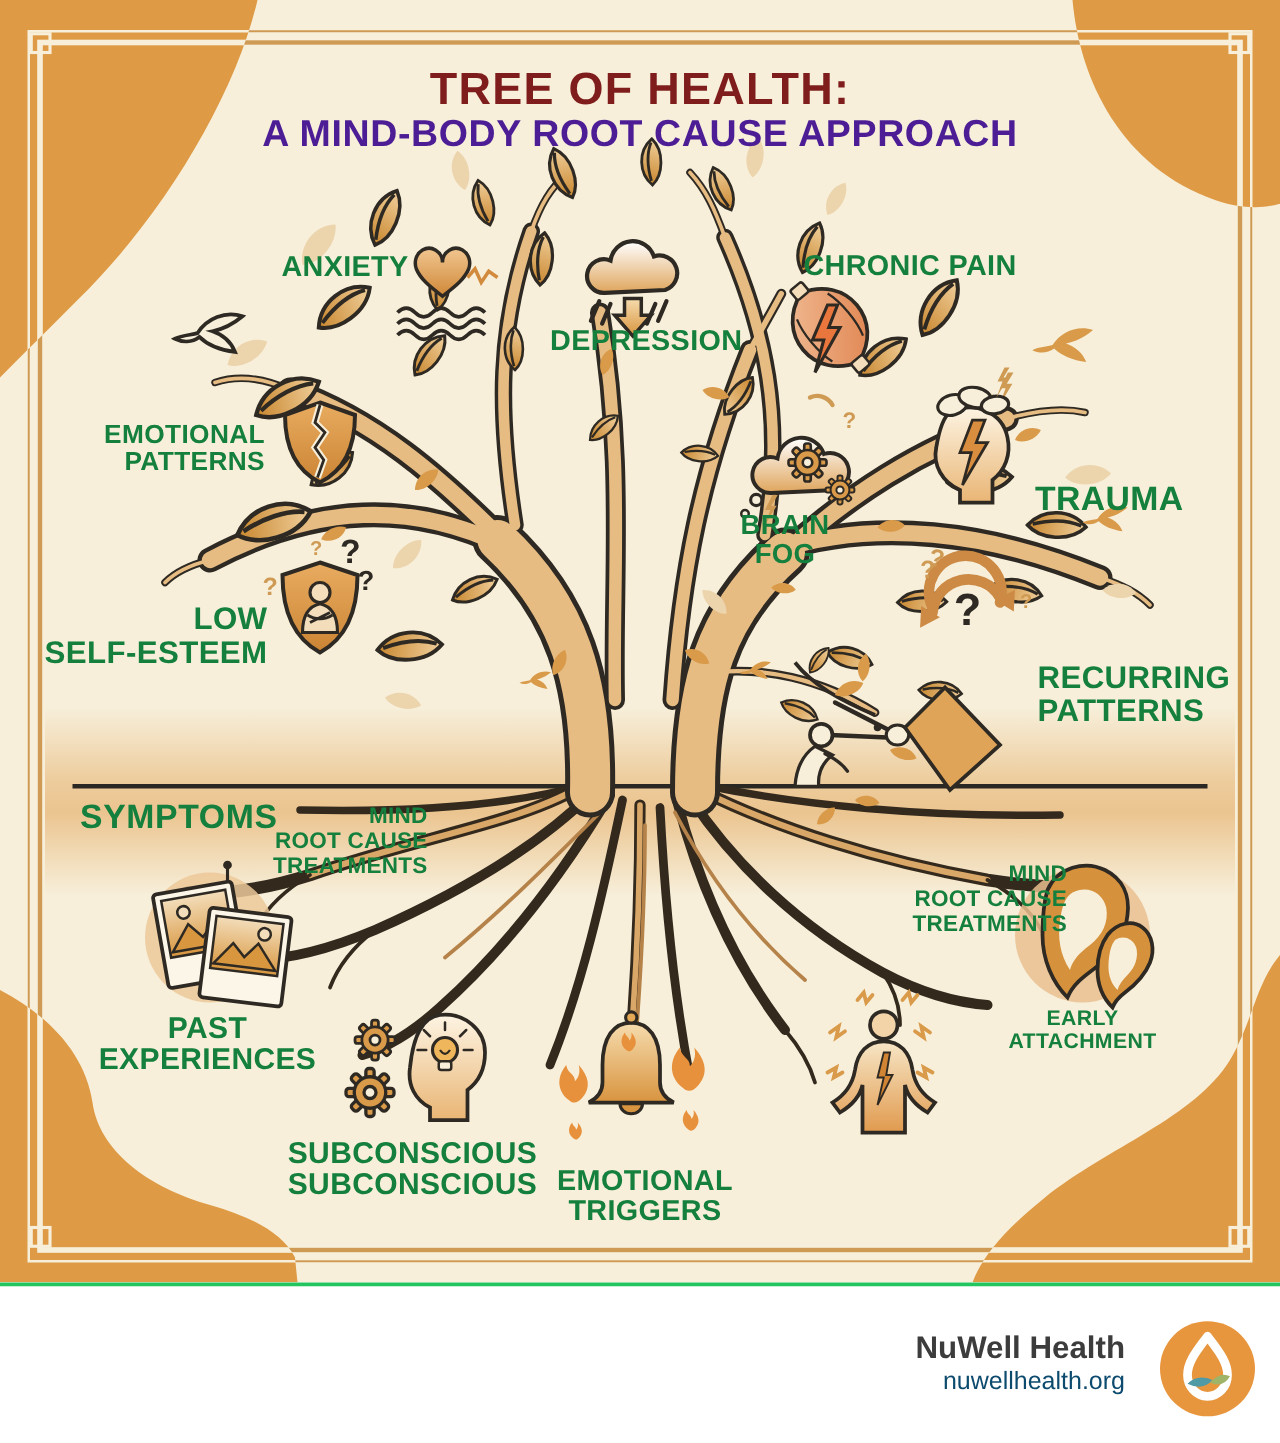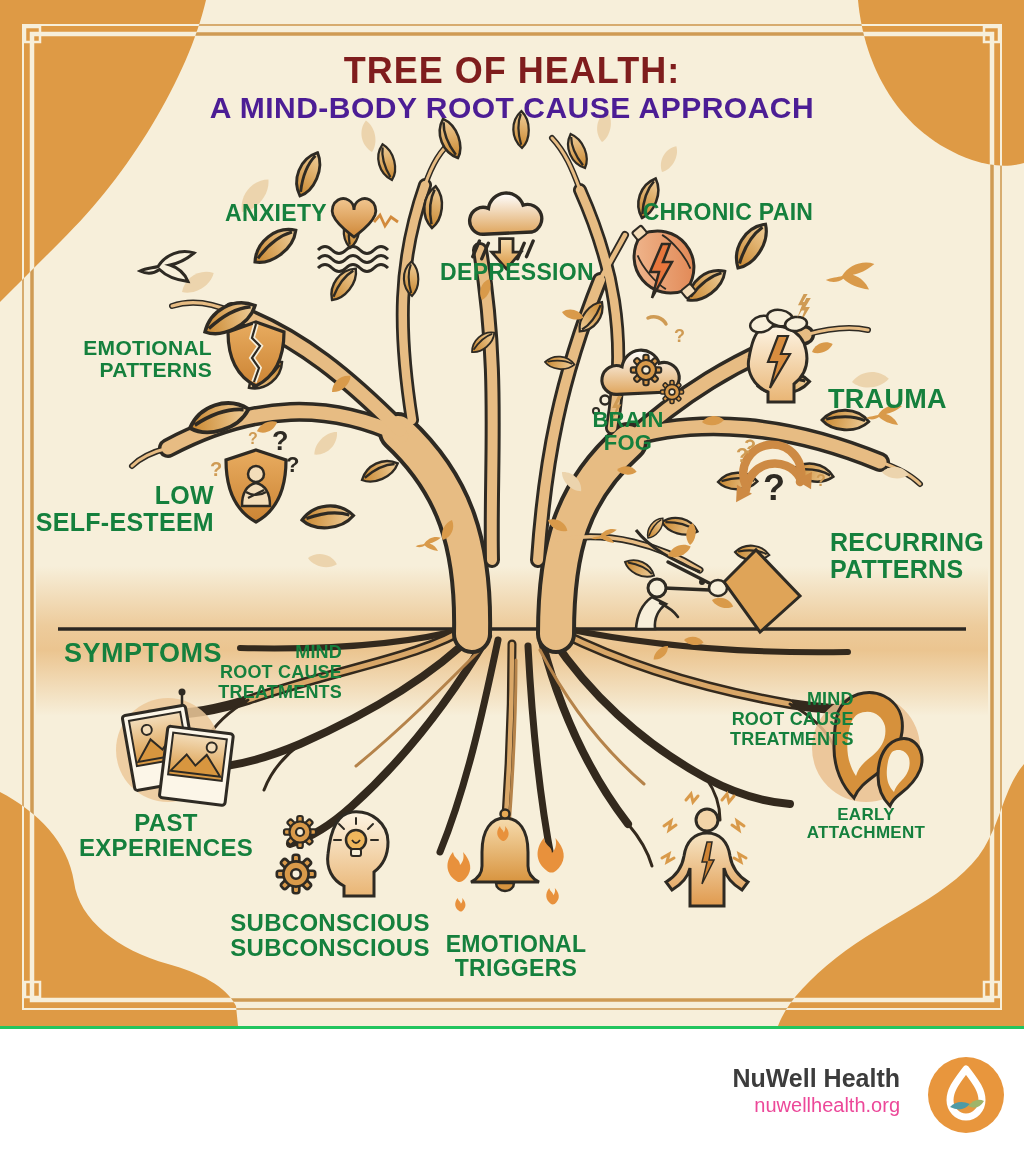--- a/index.html
+++ b/index.html
@@ -12,21 +12,21 @@
   .r{text-align:right;}
   .l{text-align:left;margin-top:47px;}
   .note{font-size:18px;line-height:1.12;letter-spacing:.2px;text-align:right;}
   .sec{font-size:27px;letter-spacing:.5px;}
   .title1{font-size:36px;letter-spacing:1px;color:#7f1d1d;}
   .title2{font-size:30px;font-weight:600;letter-spacing:.5px;color:#4c1d95;}
   .footer{position:absolute;left:0;top:1026px;width:1024px;height:125px;background:#ffffff;
           border-top:3px solid #22c55e;box-sizing:border-box;}
   .brand{position:absolute;right:124px;top:36px;text-align:right;}
   .brand .bname{font-size:25px;font-weight:700;color:#3c3c3c;line-height:1.1;}
-  .brand .bsite{font-size:20px;font-weight:400;color:#ec4899;line-height:1.25;}
+  .brand .bsite{font-size:20px;font-weight:400;color:#0c4a6e;line-height:1.25;}
   .logo{position:absolute;left:926px;top:26px;}
   text.qmD{fill:#2e2a23;font-family:"Liberation Sans",sans-serif;font-weight:800;}
   text.qmT{fill:#cf9b54;font-family:"Liberation Sans",sans-serif;font-weight:800;}
 </style>
 </head>
 <body>
 
 <div class="stage">
 
   <svg class="art" viewBox="0 0 1024 1026" width="1024" height="1026">

